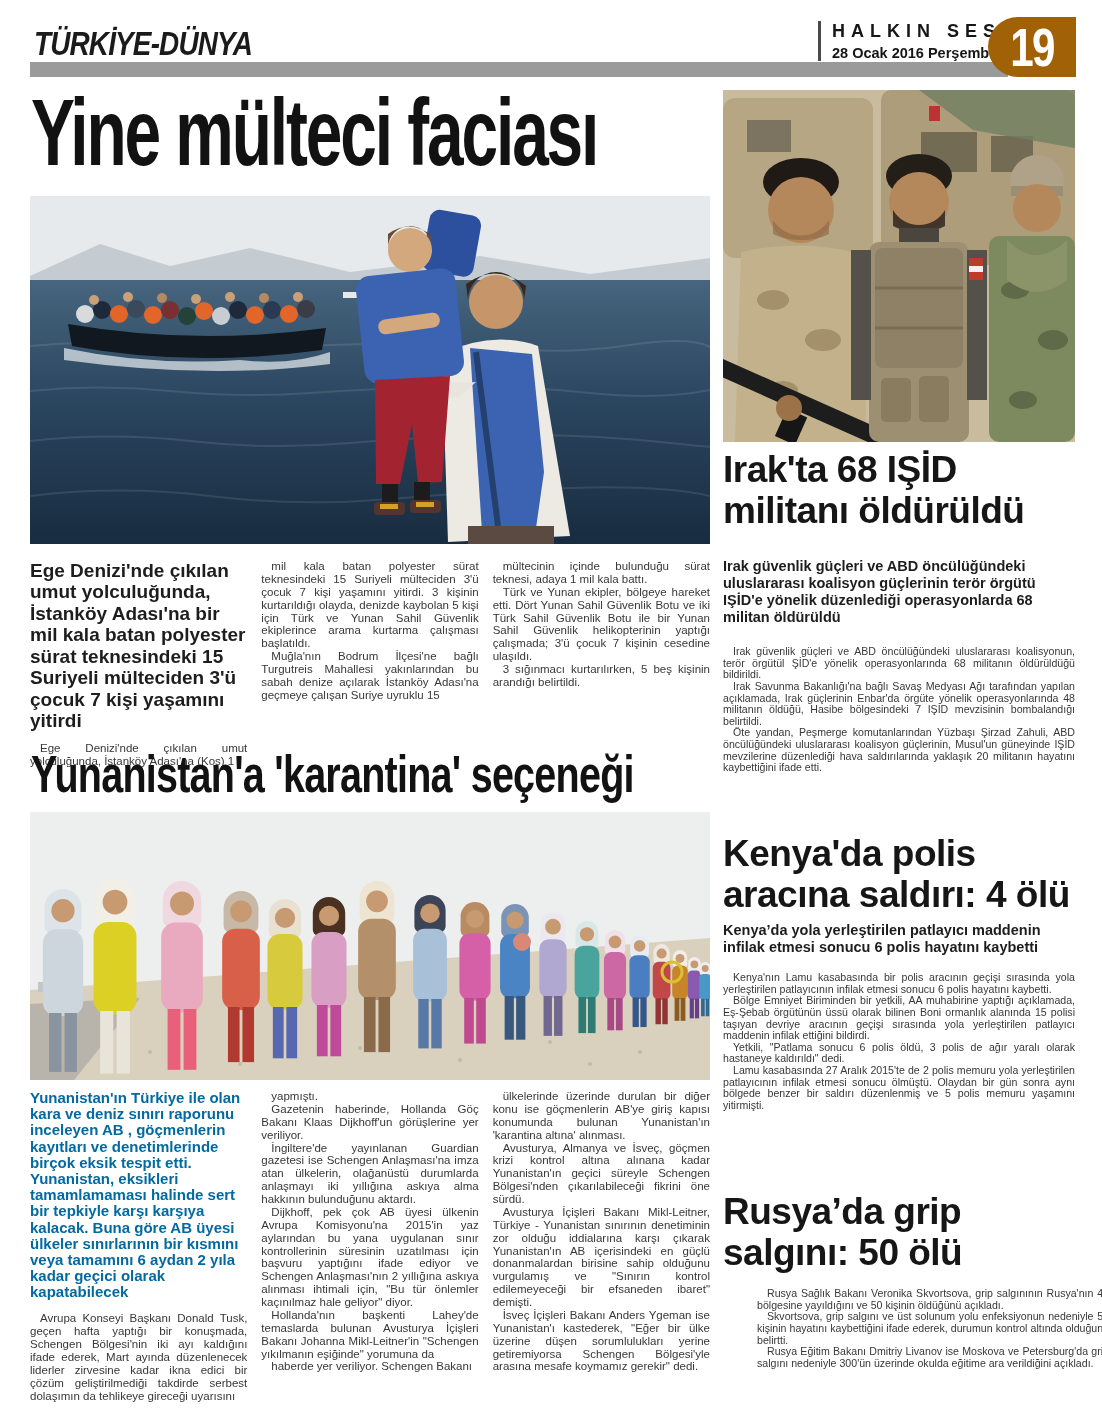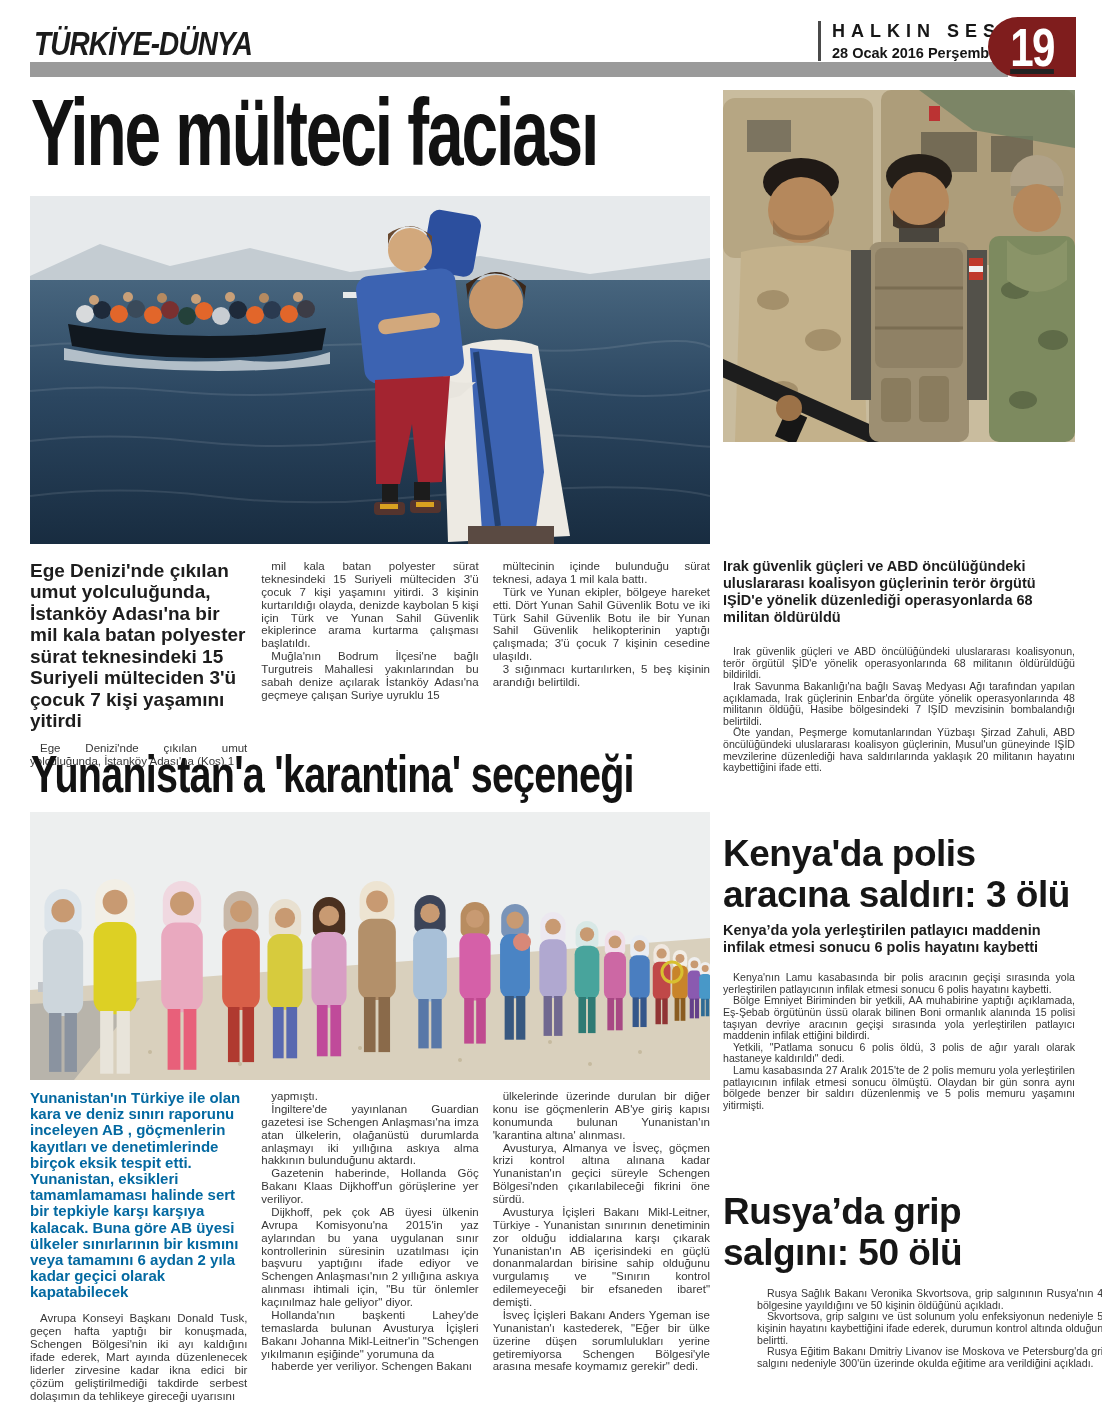--- a/index.html
+++ b/index.html
@@ -12,22 +12,22 @@
   
   .section-title{
     position:absolute; left:34px; top:24px; font-size:34px; font-weight:bold; font-style:italic;
     color:#1b1b1b; white-space:nowrap; transform:scaleX(0.82); transform-origin:0 0; letter-spacing:-1px;
   }
   .gray-bar{ position:absolute; left:30px; top:62px; width:978px; height:15px; background:#9a9a9a; }
   .masthead{ position:absolute; left:818px; top:21px; border-left:3px solid #4a4a4a; padding-left:11px; }
   .masthead .paper{ font-size:18px; font-weight:bold; letter-spacing:6px; color:#161616; white-space:nowrap; }
   .masthead .date{ font-size:14.5px; font-weight:bold; color:#161616; margin-top:3px; white-space:nowrap; }
   .page-num{
-    position:absolute; left:988px; top:17px; width:88px; height:60px; background:#7f1d1d;
-    border-radius:30px 0 0 30px; display:flex; align-items:center; justify-content:center;text-decoration:underline;
+    position:absolute; left:988px; top:17px; width:88px; height:60px; background:#a16207;
+    border-radius:30px 0 0 30px; display:flex; align-items:center; justify-content:center;
   }
   .page-num span{ color:#fff; font-size:54px; font-weight:bold; letter-spacing:-2px;
     transform:scaleX(0.78); display:inline-block; line-height:1; }
 
   
   .headline-xl{ position:absolute; left:31px; top:88px; width:680px; }
   .headline-xl span{ display:inline-block; font-size:94px; font-weight:bold; line-height:0.95;
     letter-spacing:-3px; white-space:nowrap; transform:scaleX(0.70); transform-origin:0 0; color:#121212; }
   .headline-lg{ position:absolute; left:31px; top:748px; width:680px; }
   .headline-lg span{ display:inline-block; font-size:52px; font-weight:bold; line-height:1;
@@ -225,22 +225,22 @@
 
   <div id="row2">
     <div class="col">
       <div class="lead-g">Yunanistan'ın Türkiye ile olan kara ve deniz sınırı raporunu inceleyen AB , göçmenlerin kayıtları ve denetimlerinde birçok eksik tespit etti. Yunanistan, eksikleri tamamlamaması halinde sert bir tepkiyle karşı karşıya kalacak. Buna göre AB üyesi ülkeler sınırlarının bir kısmını veya tamamını 6 aydan 2 yıla kadar geçici olarak kapatabilecek</div>
       <div class="body-col">
           <p>Avrupa Konseyi Başkanı Donald Tusk, geçen hafta yaptığı bir konuşmada, Schengen Bölgesi'nin iki ayı kaldığını ifade ederek, Mart ayında düzenlenecek liderler zirvesine kadar ikna edici bir çözüm geliştirilmediği takdirde serbest dolaşımın da tehlikeye gireceği uyarısını</p>
         </div>
     </div>
     <div class="col body-col">
       <p>yapmıştı.</p>
+      <p>Gazetenin haberinde, Hollanda Göç Bakanı Klaas Dijkhoff'un görüşlerine yer veriliyor.</p>
       <p>İngiltere'de yayınlanan Guardian gazetesi ise Schengen Anlaşması'na imza atan ülkelerin, olağanüstü durumlarda anlaşmayı iki yıllığına askıya alma hakkının bulunduğunu aktardı.</p>
-      <p>Gazetenin haberinde, Hollanda Göç Bakanı Klaas Dijkhoff'un görüşlerine yer veriliyor.</p>
       <p>Dijkhoff, pek çok AB üyesi ülkenin Avrupa Komisyonu'na 2015'in yaz aylarından bu yana uygulanan sınır kontrollerinin süresinin uzatılması için başvuru yaptığını ifade ediyor ve Schengen Anlaşması'nın 2 yıllığına askıya alınması ihtimali için, "Bu tür önlemler kaçınılmaz hale geliyor" diyor.</p>
       <p>Hollanda'nın başkenti Lahey'de temaslarda bulunan Avusturya İçişleri Bakanı Johanna Mikl-Leitner'in "Schengen yıkılmanın eşiğinde" yorumuna da</p>
       <p>haberde yer veriliyor. Schengen Bakanı</p>
     </div>
     <div class="col body-col">
       <p>ülkelerinde üzerinde durulan bir diğer konu ise göçmenlerin AB'ye giriş kapısı konumunda bulunan Yunanistan'ın 'karantina altına' alınması.</p>
       <p>Avusturya, Almanya ve İsveç, göçmen krizi kontrol altına alınana kadar Yunanistan'ın geçici süreyle Schengen Bölgesi'nden çıkarılabileceği fikrini öne sürdü.</p>
       <p>Avusturya İçişleri Bakanı Mikl-Leitner, Türkiye - Yunanistan sınırının denetiminin zor olduğu iddialarına karşı çıkarak Yunanistan'ın AB içerisindeki en güçlü donanmalardan birisine sahip olduğunu vurgulamış ve "Sınırın kontrol edilemeyeceği bir efsaneden ibaret" demişti.</p>
       <p>İsveç İçişleri Bakanı Anders Ygeman ise Yunanistan'ı kastederek, "Eğer bir ülke üzerine düşen sorumlulukları yerine getiremiyorsa Schengen Bölgesi'yle arasına mesafe koymamız gerekir" dedi.</p>
     </div>
@@ -293,29 +293,31 @@
         <circle cx="314" cy="118" r="24" fill="#b5885c"></circle>
         <rect x="266" y="146" width="86" height="206" rx="10" fill="#7d8a5f"></rect>
         <ellipse cx="292" cy="200" rx="14" ry="9" fill="#5f6b48"></ellipse>
         <ellipse cx="330" cy="250" rx="15" ry="10" fill="#5f6b48"></ellipse>
         <ellipse cx="300" cy="310" rx="14" ry="9" fill="#5f6b48"></ellipse>
         <path d="M284 150 Q314 180 344 150 L344 190 Q314 214 284 190Z" fill="#8a9468"></path>
       </g>
     </svg>
   </div>
 
+  <div class="side-block headline-side" id="iraq-h">Irak'ta 68 IŞİD
+militanı öldürüldü</div>
   <div class="side-block lead-side" id="iraq-lead">Irak güvenlik güçleri ve ABD öncülüğündeki uluslararası koalisyon güçlerinin terör örgütü IŞİD'e yönelik düzenlediği operasyonlarda 68 militan öldürüldü</div>
   <div class="side-block side-body" id="iraq-body">
     <p>Irak güvenlik güçleri ve ABD öncülüğündeki uluslararası koalisyonun, terör örgütül ŞİD'e yönelik operasyonlarında 68 militanın öldürüldüğü bildirildi.</p>
     <p>Irak Savunma Bakanlığı'na bağlı Savaş Medyası Ağı tarafından yapılan açıklamada, Irak güçlerinin Enbar'da örgüte yönelik operasyonlarında 48 militanın öldüğü, Hasibe bölgesindeki 7 IŞİD mevzisinin bombalandığı belirtildi.</p>
     <p>Öte yandan, Peşmerge komutanlarından Yüzbaşı Şirzad Zahuli, ABD öncülüğündeki uluslararası koalisyon güçlerinin, Musul'un güneyinde IŞİD mevzilerine düzenlediği hava saldırılarında yaklaşık 20 militanın hayatını kaybettiğini ifade etti.</p>
   </div>
 
   <div class="side-block headline-side" id="kenya-h">Kenya'da polis
-aracına saldırı: 3 ölü</div>
+aracına saldırı: 4 ölü</div>
   <div class="side-block lead-side" id="kenya-lead">Kenya’da yola yerleştirilen patlayıcı maddenin infilak etmesi sonucu 6 polis hayatını kaybetti</div>
   <div class="side-block side-body" id="kenya-body">
     <p>Kenya'nın Lamu kasabasında bir polis aracının geçişi sırasında yola yerleştirilen patlayıcının infilak etmesi sonucu 6 polis hayatını kaybetti.</p>
     <p>Bölge Emniyet Biriminden bir yetkili, AA muhabirine yaptığı açıklamada, Eş-Şebab örgütünün üssü olarak bilinen Boni ormanlık alanında 15 polisi taşıyan devriye aracının geçişi sırasında yola yerleştirilen patlayıcı maddenin infilak ettiğini bildirdi.</p>
     <p>Yetkili, "Patlama sonucu 6 polis öldü, 3 polis de ağır yaralı olarak hastaneye kaldırıldı" dedi.</p>
     <p>Lamu kasabasında 27 Aralık 2015'te de 2 polis memuru yola yerleştirilen patlayıcının infilak etmesi sonucu ölmüştü. Olaydan bir gün sonra aynı bölgede benzer bir saldırı düzenlenmiş ve 5 polis memuru yaşamını yitirmişti.</p>
   </div>
 
   <div class="side-block headline-side" id="russia-h">Rusya’da grip
 salgını: 50 ölü</div>

